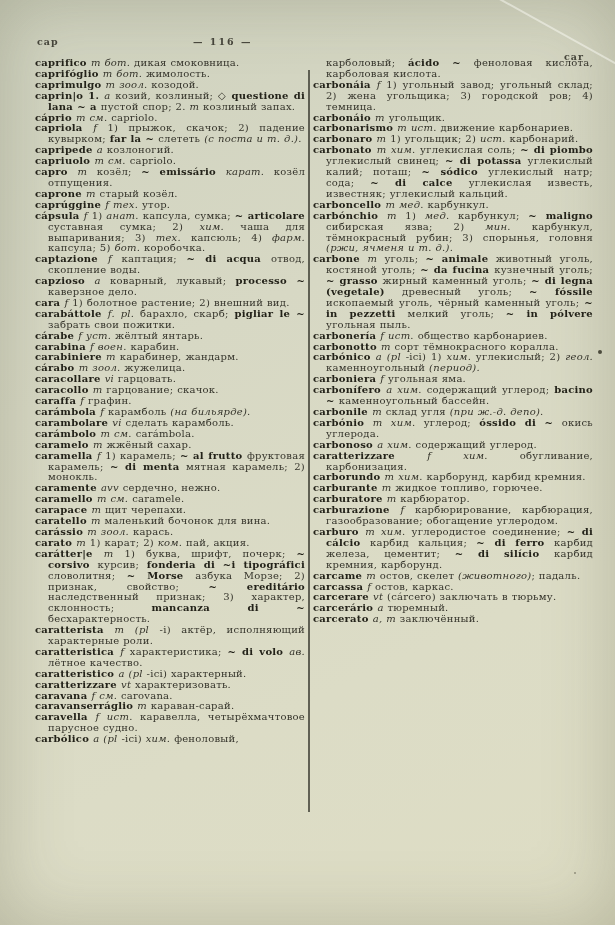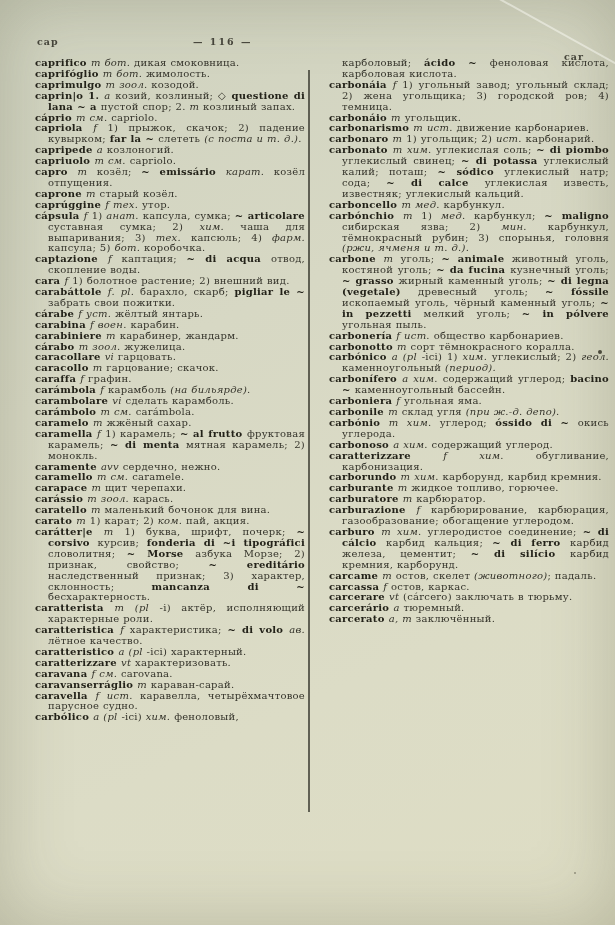--- a/index.html
+++ b/index.html
@@ -18,21 +18,21 @@
   .speck.s2 {left:574px; top:872px; width:2px; height:2px; opacity:.5;}
   .header-bar {position:absolute; top:36px; left:0; width:580px; height:14px;
     font-size:9.5px; color:#45443a; font-weight:bold; letter-spacing:1px;}
   .gw-left  {position:absolute; left:37px;  top:0;}
   .pagenum  {position:absolute; left:193px; top:0; letter-spacing:2px;}
   .gw-right {position:absolute; left:564px; top:0;margin-top:15px;}
   .col-divider {
     position:absolute; left:308px; top:70px; width:1.5px; height:742px;
     background:#3e3d33; opacity:.78;
   }
-  .columns {position:absolute; top:58px; left:35px; width:566px; display:flex; gap:24px;}
+  .columns {position:absolute; top:58px; left:35px; width:566px; display:flex; gap:8px;}
   .col {flex:none;}
   .col-left {width:270px;}
   .col-right {width:280px;}
   .entry {
     font-size:10px; line-height:10.9px; letter-spacing:.25px; word-spacing:.4px;
     text-align:justify; color:#34332a;
     text-indent:-13px; padding-left:13px;
   }
   .entry.cont {text-indent:0;}
   .run-b {font-weight:bold; color:#232219;}
@@ -62,39 +62,40 @@
         <div class="entry"><span class="run-b">caprin|o 1. </span><span class="run-i">a </span><span class="run-r">козий, козлиный; ◇ </span><span class="run-b">questione di lana ~ a </span><span class="run-r">пустой спор; 2. </span><span class="run-i">m </span><span class="run-r">козлиный запах.</span></div>
         <div class="entry"><span class="run-b">cáprio </span><span class="run-i">m см. </span><span class="run-r">capriolo.</span></div>
         <div class="entry"><span class="run-b">capriola </span><span class="run-i">f </span><span class="run-r">1) прыжок, скачок; 2) падение кувырком; </span><span class="run-b">far la ~ </span><span class="run-r">слететь </span><span class="run-i">(с поста и т. д.).</span></div>
         <div class="entry"><span class="run-b">capripede </span><span class="run-i">a </span><span class="run-r">козлоногий.</span></div>
         <div class="entry"><span class="run-b">capriuolo </span><span class="run-i">m см. </span><span class="run-r">capriolo.</span></div>
         <div class="entry"><span class="run-b">capro </span><span class="run-i">m </span><span class="run-r">козёл; </span><span class="run-b">~ emissário </span><span class="run-i">карат. </span><span class="run-r">козёл отпущения.</span></div>
         <div class="entry"><span class="run-b">caprone </span><span class="run-i">m </span><span class="run-r">старый козёл.</span></div>
         <div class="entry"><span class="run-b">caprúggine </span><span class="run-i">f тех. </span><span class="run-r">утор.</span></div>
         <div class="entry"><span class="run-b">cápsula </span><span class="run-i">f </span><span class="run-r">1) </span><span class="run-i">анат. </span><span class="run-r">капсула, сумка; </span><span class="run-b">~ articolare </span><span class="run-r">суставная сумка; 2) </span><span class="run-i">хим. </span><span class="run-r">чаша для выпаривания; 3) </span><span class="run-i">тех. </span><span class="run-r">капсюль; 4) </span><span class="run-i">фарм. </span><span class="run-r">капсула; 5) </span><span class="run-i">бот. </span><span class="run-r">коробочка.</span></div>
         <div class="entry"><span class="run-b">captazione </span><span class="run-i">f </span><span class="run-r">каптация; </span><span class="run-b">~ di acqua </span><span class="run-r">отвод, скопление воды.</span></div>
+        <div class="entry"><span class="run-b">capzioso </span><span class="run-i">a </span><span class="run-r">коварный, лукавый; </span><span class="run-b">processo ~ </span><span class="run-r">каверзное дело.</span></div>
         <div class="entry"><span class="run-b">cara </span><span class="run-i">f </span><span class="run-r">1) болотное растение; 2) внешний вид.</span></div>
         <div class="entry"><span class="run-b">carabáttole </span><span class="run-i">f. pl. </span><span class="run-r">барахло, скарб; </span><span class="run-b">pigliar le ~ </span><span class="run-r">забрать свои пожитки.</span></div>
         <div class="entry"><span class="run-b">cárabe </span><span class="run-i">f уст. </span><span class="run-r">жёлтый янтарь.</span></div>
         <div class="entry"><span class="run-b">carabina </span><span class="run-i">f воен. </span><span class="run-r">карабин.</span></div>
         <div class="entry"><span class="run-b">carabiniere </span><span class="run-i">m </span><span class="run-r">карабинер, жандарм.</span></div>
         <div class="entry"><span class="run-b">cárabo </span><span class="run-i">m зоол. </span><span class="run-r">жужелица.</span></div>
         <div class="entry"><span class="run-b">caracollare </span><span class="run-i">vi </span><span class="run-r">гарцовать.</span></div>
         <div class="entry"><span class="run-b">caracollo </span><span class="run-i">m </span><span class="run-r">гарцование; скачок.</span></div>
         <div class="entry"><span class="run-b">caraffa </span><span class="run-i">f </span><span class="run-r">графин.</span></div>
         <div class="entry"><span class="run-b">carámbola </span><span class="run-i">f </span><span class="run-r">карамболь </span><span class="run-i">(на бильярде).</span></div>
         <div class="entry"><span class="run-b">carambolare </span><span class="run-i">vi </span><span class="run-r">сделать карамболь.</span></div>
         <div class="entry"><span class="run-b">carámbolo </span><span class="run-i">m см. </span><span class="run-r">carámbola.</span></div>
         <div class="entry"><span class="run-b">caramelo </span><span class="run-i">m </span><span class="run-r">жжёный сахар.</span></div>
         <div class="entry"><span class="run-b">caramella </span><span class="run-i">f </span><span class="run-r">1) карамель; </span><span class="run-b">~ al frutto </span><span class="run-r">фруктовая карамель; </span><span class="run-b">~ di menta </span><span class="run-r">мятная карамель; 2) монокль.</span></div>
         <div class="entry"><span class="run-b">caramente </span><span class="run-i">avv </span><span class="run-r">сердечно, нежно.</span></div>
         <div class="entry"><span class="run-b">caramello </span><span class="run-i">m см. </span><span class="run-r">caramele.</span></div>
         <div class="entry"><span class="run-b">carapace </span><span class="run-i">m </span><span class="run-r">щит черепахи.</span></div>
+        <div class="entry"><span class="run-b">caratello </span><span class="run-i">m </span><span class="run-r">маленький бочонок для вина.</span></div>
         <div class="entry"><span class="run-b">carássio </span><span class="run-i">m зоол. </span><span class="run-r">карась.</span></div>
-        <div class="entry"><span class="run-b">caratello </span><span class="run-i">m </span><span class="run-r">маленький бочонок для вина.</span></div>
         <div class="entry"><span class="run-b">carato </span><span class="run-i">m </span><span class="run-r">1) карат; 2) </span><span class="run-i">ком. </span><span class="run-r">пай, акция.</span></div>
         <div class="entry"><span class="run-b">carátter|e </span><span class="run-i">m </span><span class="run-r">1) буква, шрифт, почерк; </span><span class="run-b">~ corsivo </span><span class="run-r">курсив; </span><span class="run-b">fonderia di ~i tipográfici </span><span class="run-r">словолитня; </span><span class="run-b">~ Morse </span><span class="run-r">азбука Морзе; 2) признак, свойство; </span><span class="run-b">~ ereditário </span><span class="run-r">наследственный признак; 3) характер, склонность; </span><span class="run-b">mancanza di ~ </span><span class="run-r">бесхарактерность.</span></div>
         <div class="entry"><span class="run-b">caratterista </span><span class="run-i">m (pl </span><span class="run-r">-i) актёр, исполняющий характерные роли.</span></div>
         <div class="entry"><span class="run-b">caratteristica </span><span class="run-i">f </span><span class="run-r">характеристика; </span><span class="run-b">~ di volo </span><span class="run-i">ав. </span><span class="run-r">лётное качество.</span></div>
         <div class="entry"><span class="run-b">caratteristico </span><span class="run-i">a (pl </span><span class="run-r">-ici) характерный.</span></div>
         <div class="entry"><span class="run-b">caratterizzare </span><span class="run-i">vt </span><span class="run-r">характеризовать.</span></div>
         <div class="entry"><span class="run-b">caravana </span><span class="run-i">f см. </span><span class="run-r">carovana.</span></div>
         <div class="entry"><span class="run-b">caravanserráglio </span><span class="run-i">m </span><span class="run-r">караван-сарай.</span></div>
         <div class="entry"><span class="run-b">caravella </span><span class="run-i">f ист. </span><span class="run-r">каравелла, четырёхмачтовое парусное судно.</span></div>
         <div class="entry"><span class="run-b">carbólico </span><span class="run-i">a (pl </span><span class="run-r">-ici) </span><span class="run-i">хим. </span><span class="run-r">феноловый,</span></div>
@@ -105,22 +106,22 @@
         <div class="entry"><span class="run-b">carbonáio </span><span class="run-i">m </span><span class="run-r">угольщик.</span></div>
         <div class="entry"><span class="run-b">carbonarismo </span><span class="run-i">m ист. </span><span class="run-r">движение карбонариев.</span></div>
         <div class="entry"><span class="run-b">carbonaro </span><span class="run-i">m </span><span class="run-r">1) угольщик; 2) </span><span class="run-i">ист. </span><span class="run-r">карбонарий.</span></div>
         <div class="entry"><span class="run-b">carbonato </span><span class="run-i">m хим. </span><span class="run-r">углекислая соль; </span><span class="run-b">~ di piombo </span><span class="run-r">углекислый свинец; </span><span class="run-b">~ di potassa </span><span class="run-r">углекислый калий; поташ; </span><span class="run-b">~ sódico </span><span class="run-r">углекислый натр; сода; </span><span class="run-b">~ di calce </span><span class="run-r">углекислая известь, известняк; углекислый кальций.</span></div>
         <div class="entry"><span class="run-b">carboncello </span><span class="run-i">m мед. </span><span class="run-r">карбункул.</span></div>
         <div class="entry"><span class="run-b">carbónchio </span><span class="run-i">m </span><span class="run-r">1) </span><span class="run-i">мед. </span><span class="run-r">карбункул; </span><span class="run-b">~ maligno </span><span class="run-r">сибирская язва; 2) </span><span class="run-i">мин. </span><span class="run-r">карбункул, тёмнокрасный рубин; 3) спорынья, головня </span><span class="run-i">(ржи, ячменя и т. д.).</span></div>
         <div class="entry"><span class="run-b">carbone </span><span class="run-i">m </span><span class="run-r">уголь; </span><span class="run-b">~ animale </span><span class="run-r">животный уголь, костяной уголь; </span><span class="run-b">~ da fucina </span><span class="run-r">кузнечный уголь; </span><span class="run-b">~ grasso </span><span class="run-r">жирный каменный уголь; </span><span class="run-b">~ di legna (vegetale) </span><span class="run-r">древесный уголь; </span><span class="run-b">~ fóssile </span><span class="run-r">ископаемый уголь, чёрный каменный уголь; </span><span class="run-b">~ in pezzetti </span><span class="run-r">мелкий уголь; </span><span class="run-b">~ in pólvere </span><span class="run-r">угольная пыль.</span></div>
         <div class="entry"><span class="run-b">carbonería </span><span class="run-i">f ист. </span><span class="run-r">общество карбонариев.</span></div>
         <div class="entry"><span class="run-b">carbonotto </span><span class="run-i">m </span><span class="run-r">сорт тёмнокрасного коралла.</span></div>
         <div class="entry"><span class="run-b">carbónico </span><span class="run-i">a (pl </span><span class="run-r">-ici) 1) </span><span class="run-i">хим. </span><span class="run-r">углекислый; 2) </span><span class="run-i">геол. </span><span class="run-r">каменноугольный </span><span class="run-i">(период).</span></div>
+        <div class="entry"><span class="run-b">carboniera </span><span class="run-i">f </span><span class="run-r">угольная яма.</span></div>
         <div class="entry"><span class="run-b">carbonífero </span><span class="run-i">a хим. </span><span class="run-r">содержащий углерод; </span><span class="run-b">bacino ~ </span><span class="run-r">каменноугольный бассейн.</span></div>
-        <div class="entry"><span class="run-b">carboniera </span><span class="run-i">f </span><span class="run-r">угольная яма.</span></div>
         <div class="entry"><span class="run-b">carbonile </span><span class="run-i">m </span><span class="run-r">склад угля </span><span class="run-i">(при ж.-д. депо).</span></div>
         <div class="entry"><span class="run-b">carbónio </span><span class="run-i">m хим. </span><span class="run-r">углерод; </span><span class="run-b">óssido di ~ </span><span class="run-r">окись углерода.</span></div>
         <div class="entry"><span class="run-b">carbonoso </span><span class="run-i">a хим. </span><span class="run-r">содержащий углерод.</span></div>
         <div class="entry"><span class="run-b">caratterizzare </span><span class="run-i">f хим. </span><span class="run-r">обугливание, карбонизация.</span></div>
         <div class="entry"><span class="run-b">carborundo </span><span class="run-i">m хим. </span><span class="run-r">карборунд, карбид кремния.</span></div>
         <div class="entry"><span class="run-b">carburante </span><span class="run-i">m </span><span class="run-r">жидкое топливо, горючее.</span></div>
         <div class="entry"><span class="run-b">carburatore </span><span class="run-i">m </span><span class="run-r">карбюратор.</span></div>
         <div class="entry"><span class="run-b">carburazione </span><span class="run-i">f </span><span class="run-r">карбюрирование, карбюрация, газообразование; обогащение углеродом.</span></div>
         <div class="entry"><span class="run-b">carburo </span><span class="run-i">m хим. </span><span class="run-r">углеродистое соединение; </span><span class="run-b">~ di cálcio </span><span class="run-r">карбид кальция; </span><span class="run-b">~ di ferro </span><span class="run-r">карбид железа, цементит; </span><span class="run-b">~ di silício </span><span class="run-r">карбид кремния, карборунд.</span></div>
         <div class="entry"><span class="run-b">carcame </span><span class="run-i">m </span><span class="run-r">остов, скелет </span><span class="run-i">(животного)</span><span class="run-r">; падаль.</span></div>

